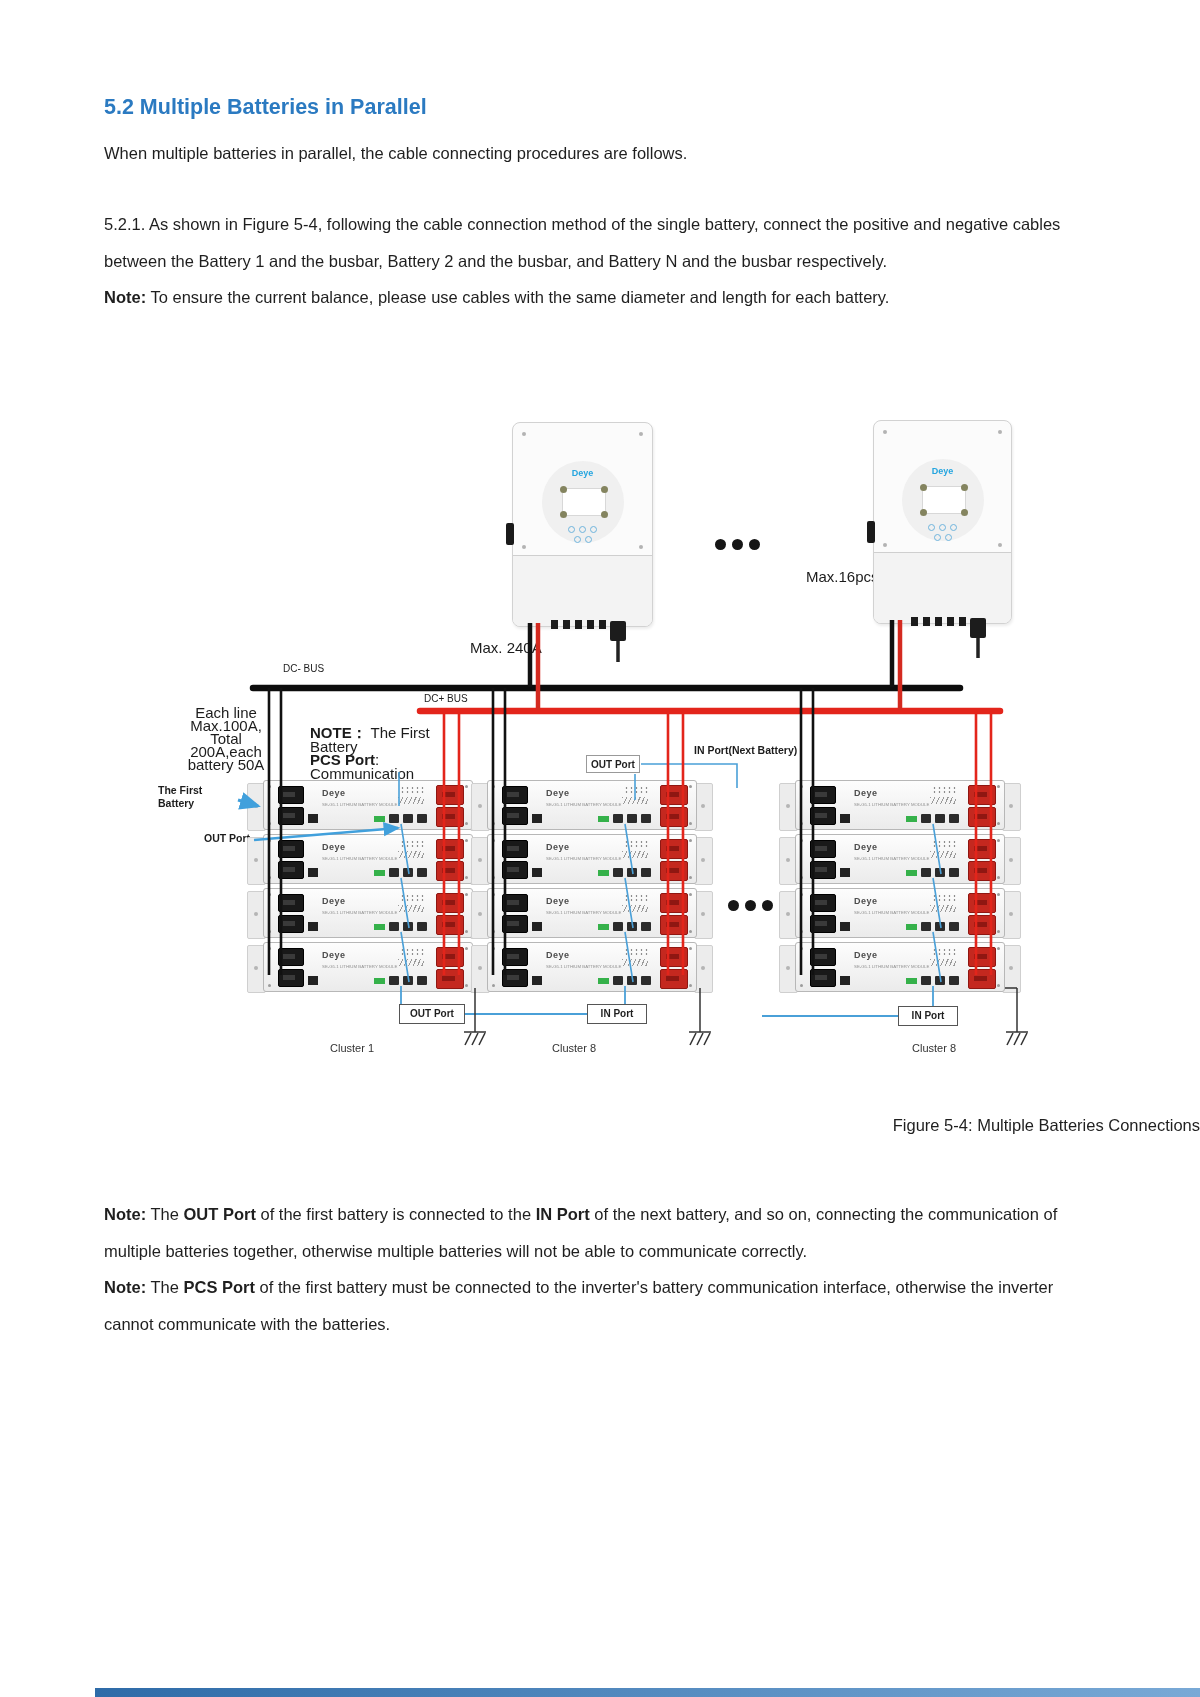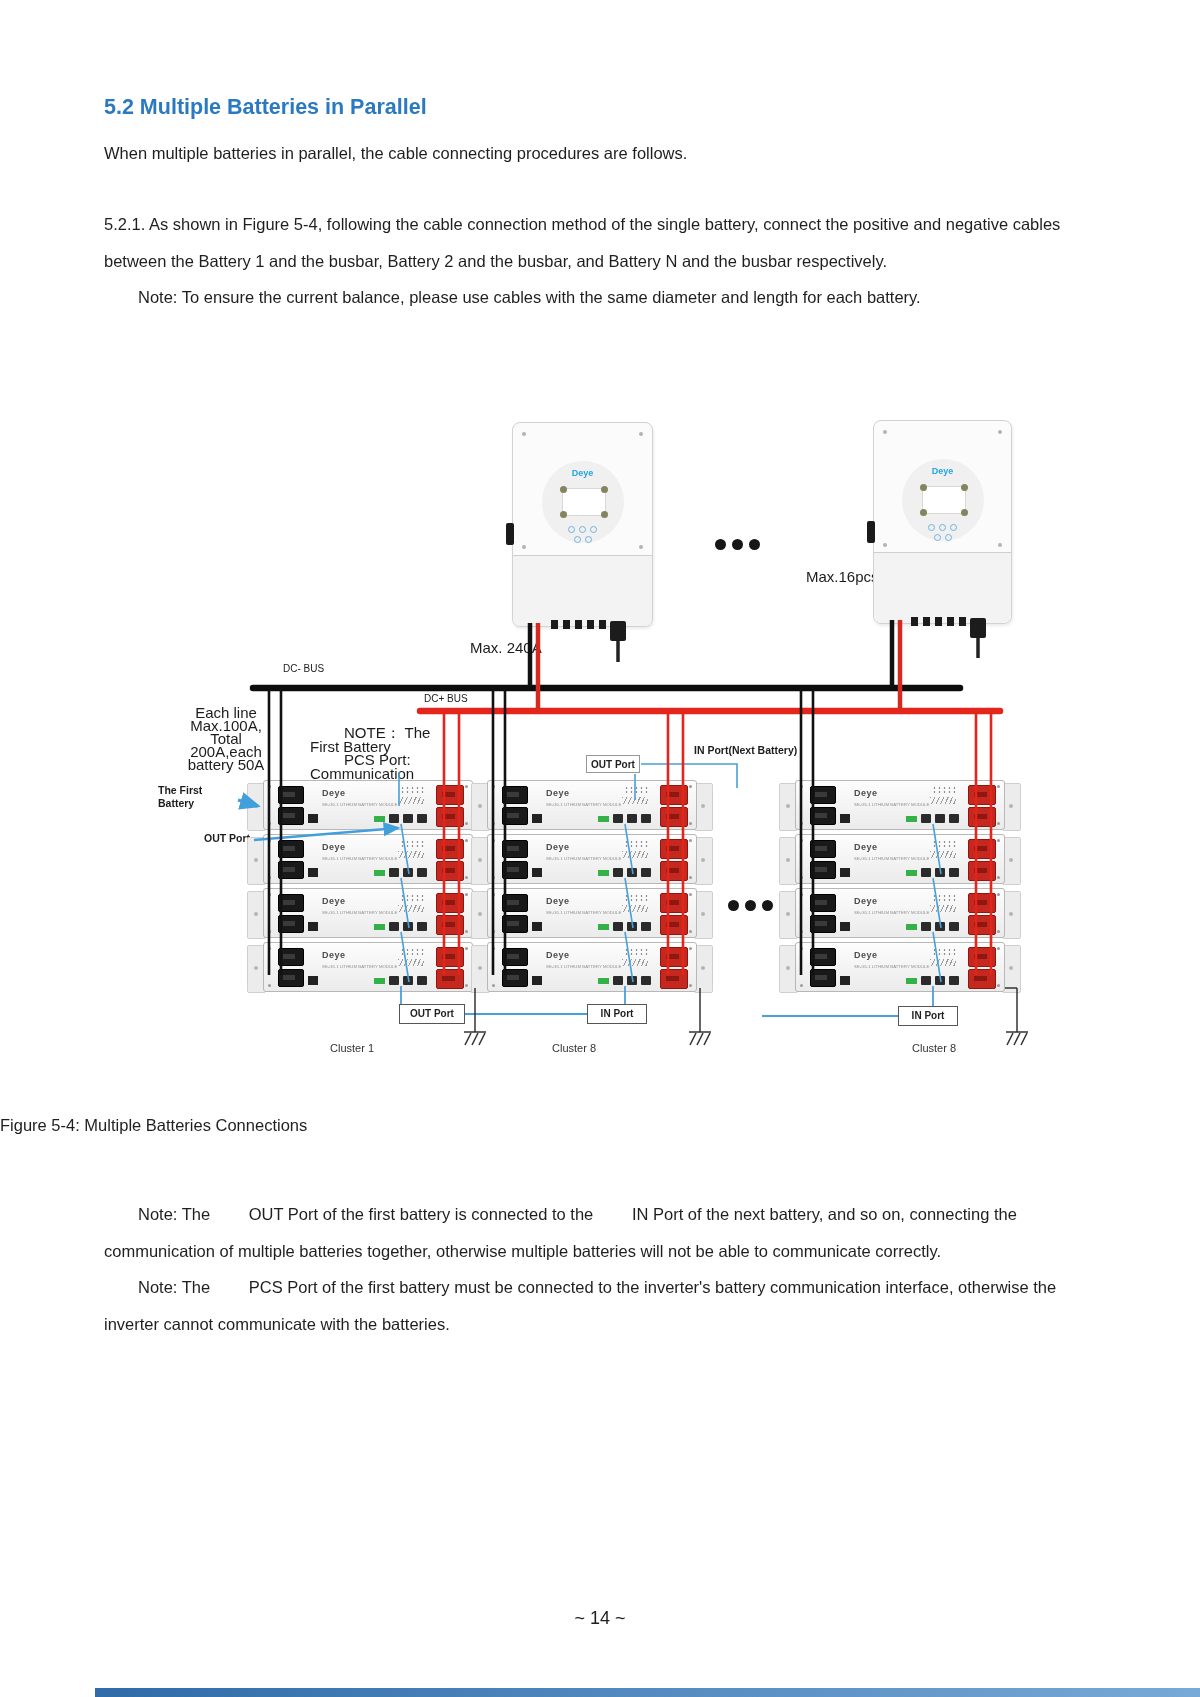--- a/index.html
+++ b/index.html
@@ -6,25 +6,25 @@
   #page{position:relative;width:1200px;height:1697px;background:#fff;overflow:hidden;
         font-family:"Liberation Sans",sans-serif;color:#1f1f1f;}
   
   .abs{position:absolute;}
   .heading{left:104px;top:95px;width:1000px;font-size:21.5px;font-weight:bold;color:#2b7ac1;}
   .intro{left:104px;top:141px;width:1000px;font-size:16.5px;line-height:24px;}
   .bodyblock{left:104px;width:1002px;font-size:16.5px;line-height:36.5px;}
   .blk1{top:206px;}
   .blk2{top:1196px;}
   .bodyblock p{margin:0;padding:0;}
-  .caption{left:0;top:1116px;width:1200px;text-align:left;font-size:16.5px;}
+  .caption{left:0;top:1116px;width:1200px;text-align:right;font-size:16.5px;}
   .pagenum{left:0;top:1608px;width:1200px;text-align:center;font-size:18px;}
   .footbar{left:95px;top:1688px;width:1105px;height:9px;
            background:linear-gradient(90deg,#2e6ba8,#79a9d6);}
-  b{font-weight:normal;margin-left:34px;}
+  b{font-weight:bold;}
   
   .dlab{position:absolute;color:#1c1c1c;white-space:nowrap;}
   .f9{font-size:15px;line-height:13px;}
   .f10{font-size:10px;}
   .f10b{font-size:10.5px;font-weight:bold;line-height:13px;}
   .portbox{position:absolute;box-sizing:border-box;border:1px solid #555;background:#fff;
            font-size:10px;font-weight:bold;text-align:center;line-height:18px;z-index:6;}
   .clab{font-size:11px;color:#333;}
   
   .inverter{position:absolute;background:#fbfbfb;border:1.5px solid #d2d2d2;border-radius:8px;
@@ -87,21 +87,20 @@
     <p><b>Note:</b><span> To ensure the current balance, please use cables with the same diameter and length for each battery.</span></p>
   </div>
 
   <div class="abs caption">Figure 5-4: Multiple Batteries Connections</div>
 
   <div class="abs bodyblock blk2">
     <p><b>Note:</b><span> The </span><b>OUT Port</b><span> of the first battery is connected to the </span><b>IN Port</b><span> of the next battery, and so on, connecting the communication of multiple batteries together, otherwise multiple batteries will not be able to communicate correctly.</span></p>
     <p><b>Note:</b><span> The </span><b>PCS Port</b><span> of the first battery must be connected to the inverter's battery communication interface, otherwise the inverter cannot communicate with the batteries.</span></p>
   </div>
 
-  <div class="abs pagenum">~ 14 ~</div>
   <div class="abs footbar"></div>
 
   <div class="dlab f9" style="left:470px;top:641px;">Max. 240A</div>
   <div class="dlab f9" style="left:806px;top:570px;">Max.16pcs</div>
   <div class="dlab f10" style="left:283px;top:663px;">DC-  BUS</div>
   <div class="dlab f10" style="left:424px;top:693px;">DC+  BUS</div>
   <div class="dlab f9" style="left:178px;top:706px;width:96px;text-align:center;white-space:normal;">Each line<br>Max.100A,<br>Total 200A,each<br>battery 50A</div>
   <div class="dlab f9" style="left:310px;top:726px;width:150px;white-space:normal;line-height:13.5px;"><span><b>NOTE：</b><span> The First Battery</span></span><br><span><b>PCS Port</b><span>: Communication</span></span><br><span><span>to Multiple</span></span></div>
   <div class="dlab f10b" style="left:158px;top:784px;white-space:normal;">The First<br>Battery</div>
   <div class="dlab f10b" style="left:204px;top:832px;">OUT Port</div>

